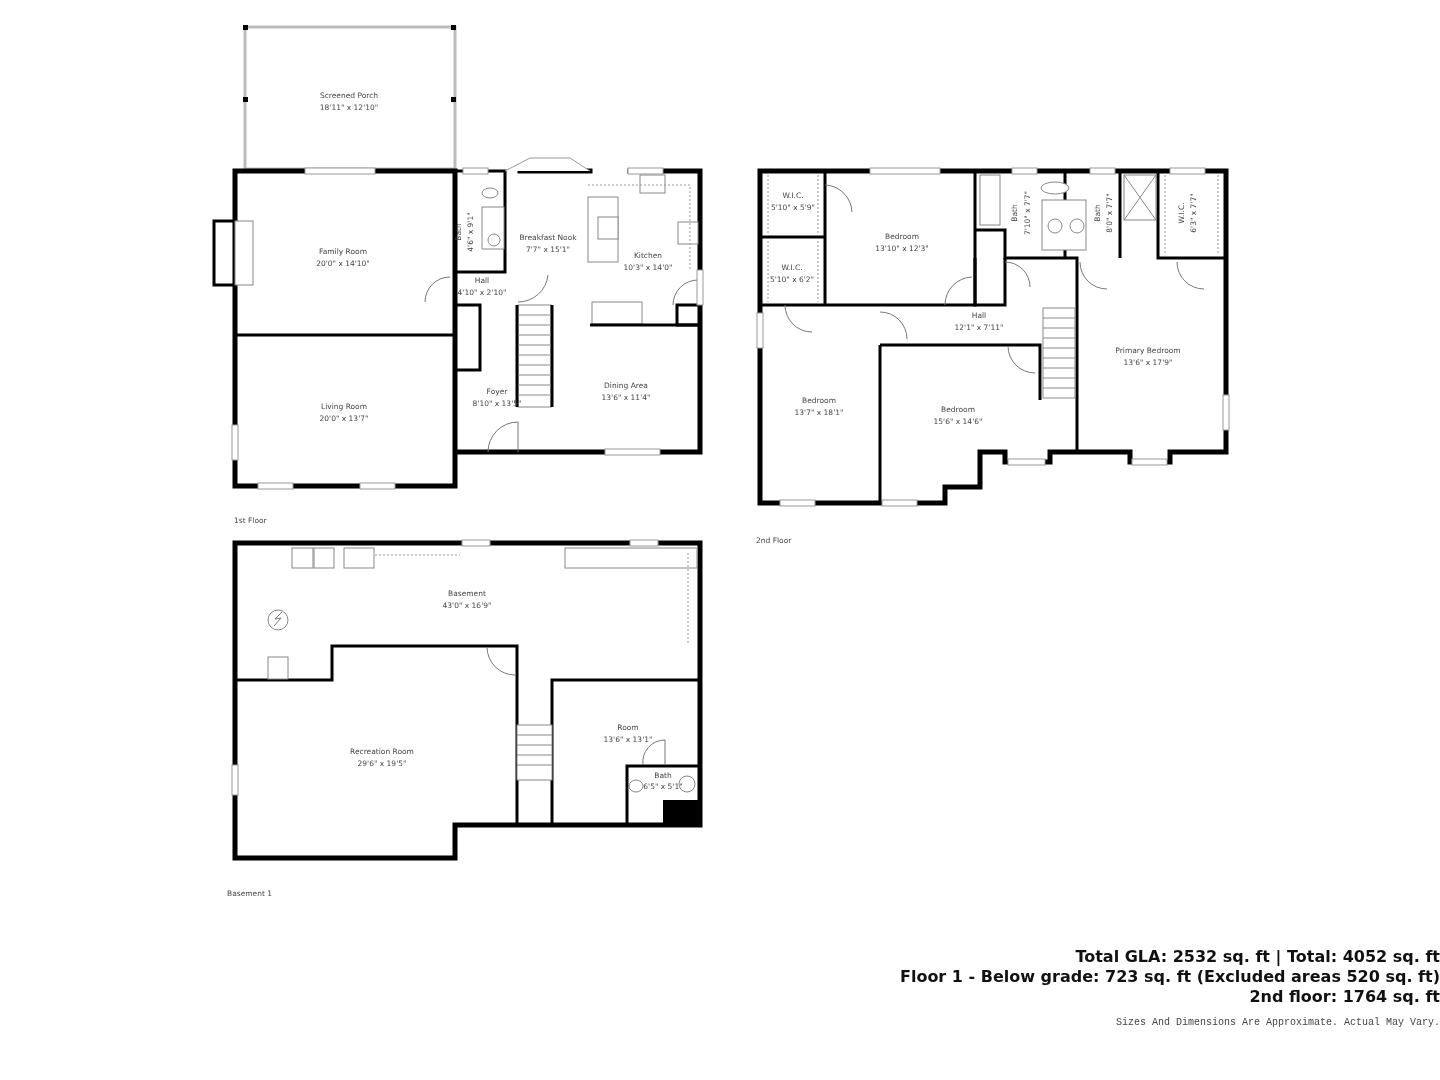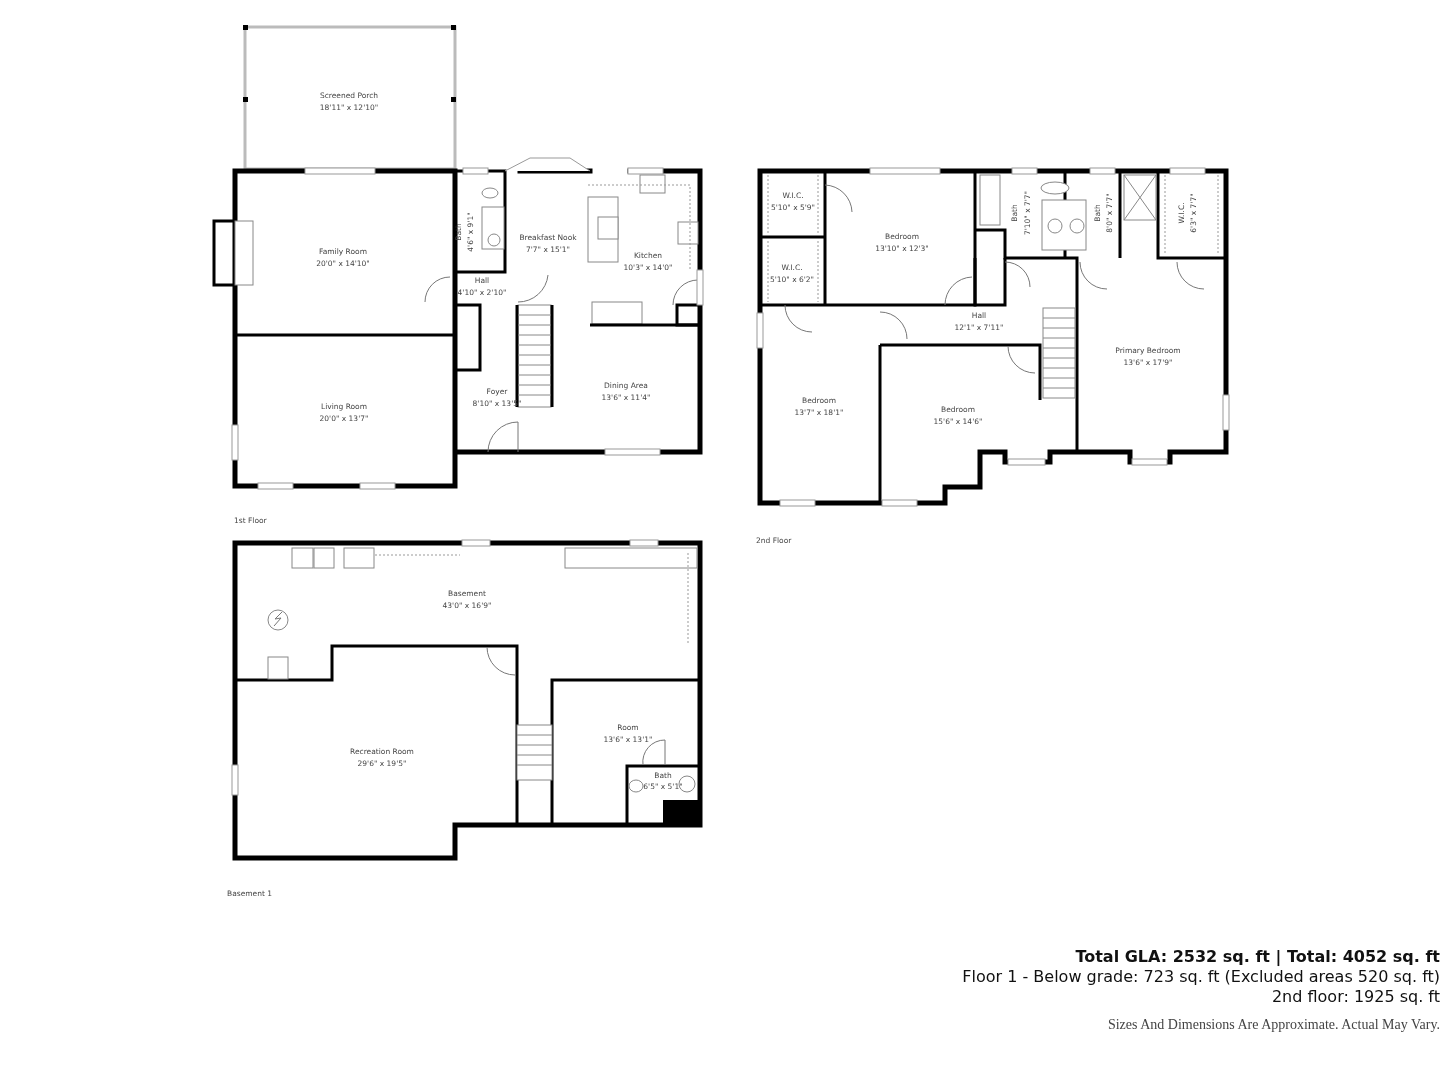--- a/index.html
+++ b/index.html
@@ -12,22 +12,22 @@
   .fixture { fill:#fff; stroke:#888; stroke-width:1; }
   .dash { fill:none; stroke:#999; stroke-width:1; stroke-dasharray:2 2; }
   .door { fill:none; stroke:#777; stroke-width:1; }
   .win { fill:#fff; stroke:#999; stroke-width:1; }
   .stair { fill:#fff; stroke:#888; stroke-width:1; }
   .room-name, .room-dim { font-family:"DejaVu Sans", sans-serif; font-size:7.5px; fill:#444; text-anchor:middle; }
   .floor-label { font-family:"DejaVu Sans", sans-serif; font-size:7.5px; fill:#444; }
   .solid { fill:#000; }
   .summary { position:absolute; left:0; width:1440px; text-align:right; top:946px; }
   .summary .total { font-family:"DejaVu Sans", sans-serif; font-weight:bold; font-size:16px; color:#111; line-height:21px; }
-  .summary .line { font-family:"DejaVu Sans", sans-serif; font-size:16px; color:#111; line-height:20px; }
-  .summary .disclaimer { font-family:Liberation Serif, serif; font-size:14px; color:#444; margin-top:10px; }
+  .summary .line { font-family:"DejaVu Sans", sans-serif; font-size:16px; color:#111; line-height:20px;font-weight:bold; }
+  .summary .disclaimer { font-family:Liberation Mono, monospace; font-size:10px; color:#444; margin-top:10px; }
 </style>
 </head>
 <body>
 
 <svg class="plan" width="1440" height="940" viewBox="0 0 1440 940">
 
   <g>
 
     <g>
       <rect class="porch" x="245" y="27" width="210" height="142"></rect>
@@ -229,15 +229,15 @@
   <text class="room-name" x="628" y="730">Room</text>
   <text class="room-dim" x="628" y="742">13'6" x 13'1"</text>
   <text class="room-name" x="663" y="778">Bath</text>
   <text class="room-dim" x="663" y="789">6'5" x 5'1"</text>
   <text class="floor-label" x="227" y="896">Basement 1</text>
 </svg>
 
 <div class="summary">
   <div class="total">Total GLA: 2532 sq. ft | Total: 4052 sq. ft</div>
   <div class="line">Floor 1 - Below grade: 723 sq. ft (Excluded areas 520 sq. ft)</div>
-  <div class="line">2nd floor: 1925 sq. ft</div>
+  <div class="line">2nd floor: 1764 sq. ft</div>
   <div class="disclaimer">Sizes And Dimensions Are Approximate. Actual May Vary.</div>
 </div>
 
 </body></html>

